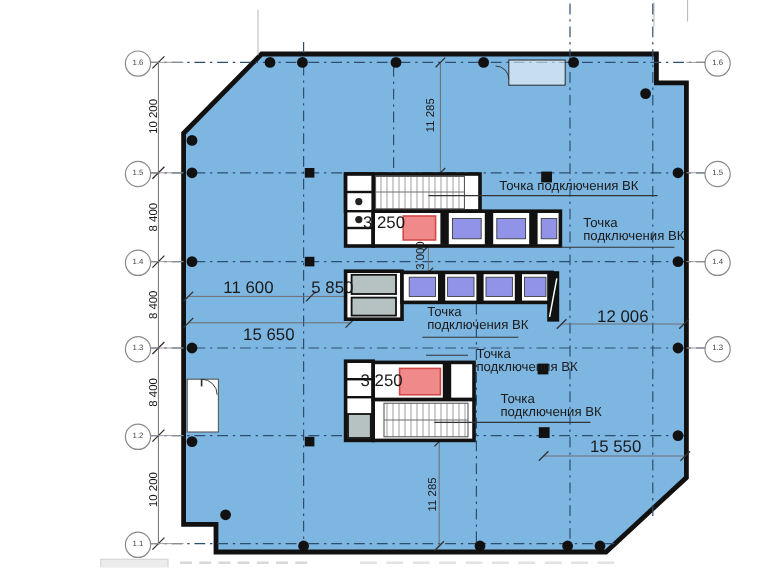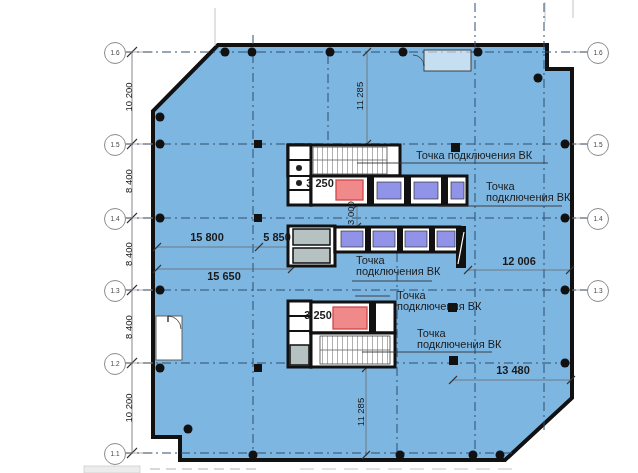--- a/index.html
+++ b/index.html
@@ -1,19 +1,19 @@
 <!DOCTYPE html>
 <html><head>
 <meta charset="utf-8">
 <style>
   html,body{margin:0;padding:0;background:#ffffff;}
   #stage{position:relative;width:638px;height:473px;background:#ffffff;overflow:hidden;
          font-family:"Liberation Sans","DejaVu Sans",sans-serif;color:#1a1a1a;}
   #stage svg{position:absolute;left:0;top:0;}
-  .dim{position:absolute;font-size:11px;white-space:nowrap;color:#1a1a1a;font-weight:bold;}
+  .dim{position:absolute;font-size:14px;white-space:nowrap;color:#1a1a1a;}
   .dim.c{width:60px;text-align:center;}
   .rot{position:absolute;width:60px;height:12px;text-align:center;font-size:9.5px;
        transform:rotate(-90deg);transform-origin:center center;white-space:nowrap;}
   .vk{position:absolute;font-size:11px;line-height:11px;white-space:nowrap;}
   .bubble{position:absolute;width:20px;height:20px;border:1px solid #8a8a8a;border-radius:50%;
           background:#fff;font-size:6.5px;color:#444;text-align:center;line-height:19px;}
 </style>
 </head>
 <body>
 
@@ -226,25 +226,25 @@
 <div class="rot" style="left:99px;top:91px;">10 200</div>
 <div class="rot" style="left:99px;top:175px;">8 400</div>
 <div class="rot" style="left:99px;top:248px;">8 400</div>
 <div class="rot" style="left:99px;top:321px;">8 400</div>
 <div class="rot" style="left:99px;top:402px;">10 200</div>
 <div class="rot" style="left:330px;top:90px;">11 285</div>
 <div class="rot" style="left:321px;top:207px;">3 000</div>
 <div class="rot" style="left:331px;top:406px;">11 285</div>
 
 <div class="dim c" style="left:290px;top:177px;width:60px;">3 250</div>
-<div class="dim c" style="left:177px;top:231px;">15 800</div>
+<div class="dim c" style="left:177px;top:231px;">11 600</div>
 <div class="dim c" style="left:247px;top:231px;">5 850</div>
 <div class="dim c" style="left:194px;top:254px;margin-top:16px;">15 650</div>
 <div class="dim c" style="left:489px;top:255px;">12 006</div>
-<div class="dim c" style="left:483px;top:364px;">13 480</div>
+<div class="dim c" style="left:483px;top:364px;">15 550</div>
 <div class="dim c" style="left:288px;top:309px;">3 250</div>
 
 <div class="vk" style="left:416px;top:150px;">Точка подключения ВК</div>
 <div class="vk" style="left:486px;top:181px;">
   <div>Точка</div>
   <div>подключения ВК</div>
 </div>
 <div class="vk" style="left:356px;top:255px;">
   <div>Точка</div>
   <div>подключения ВК</div>

